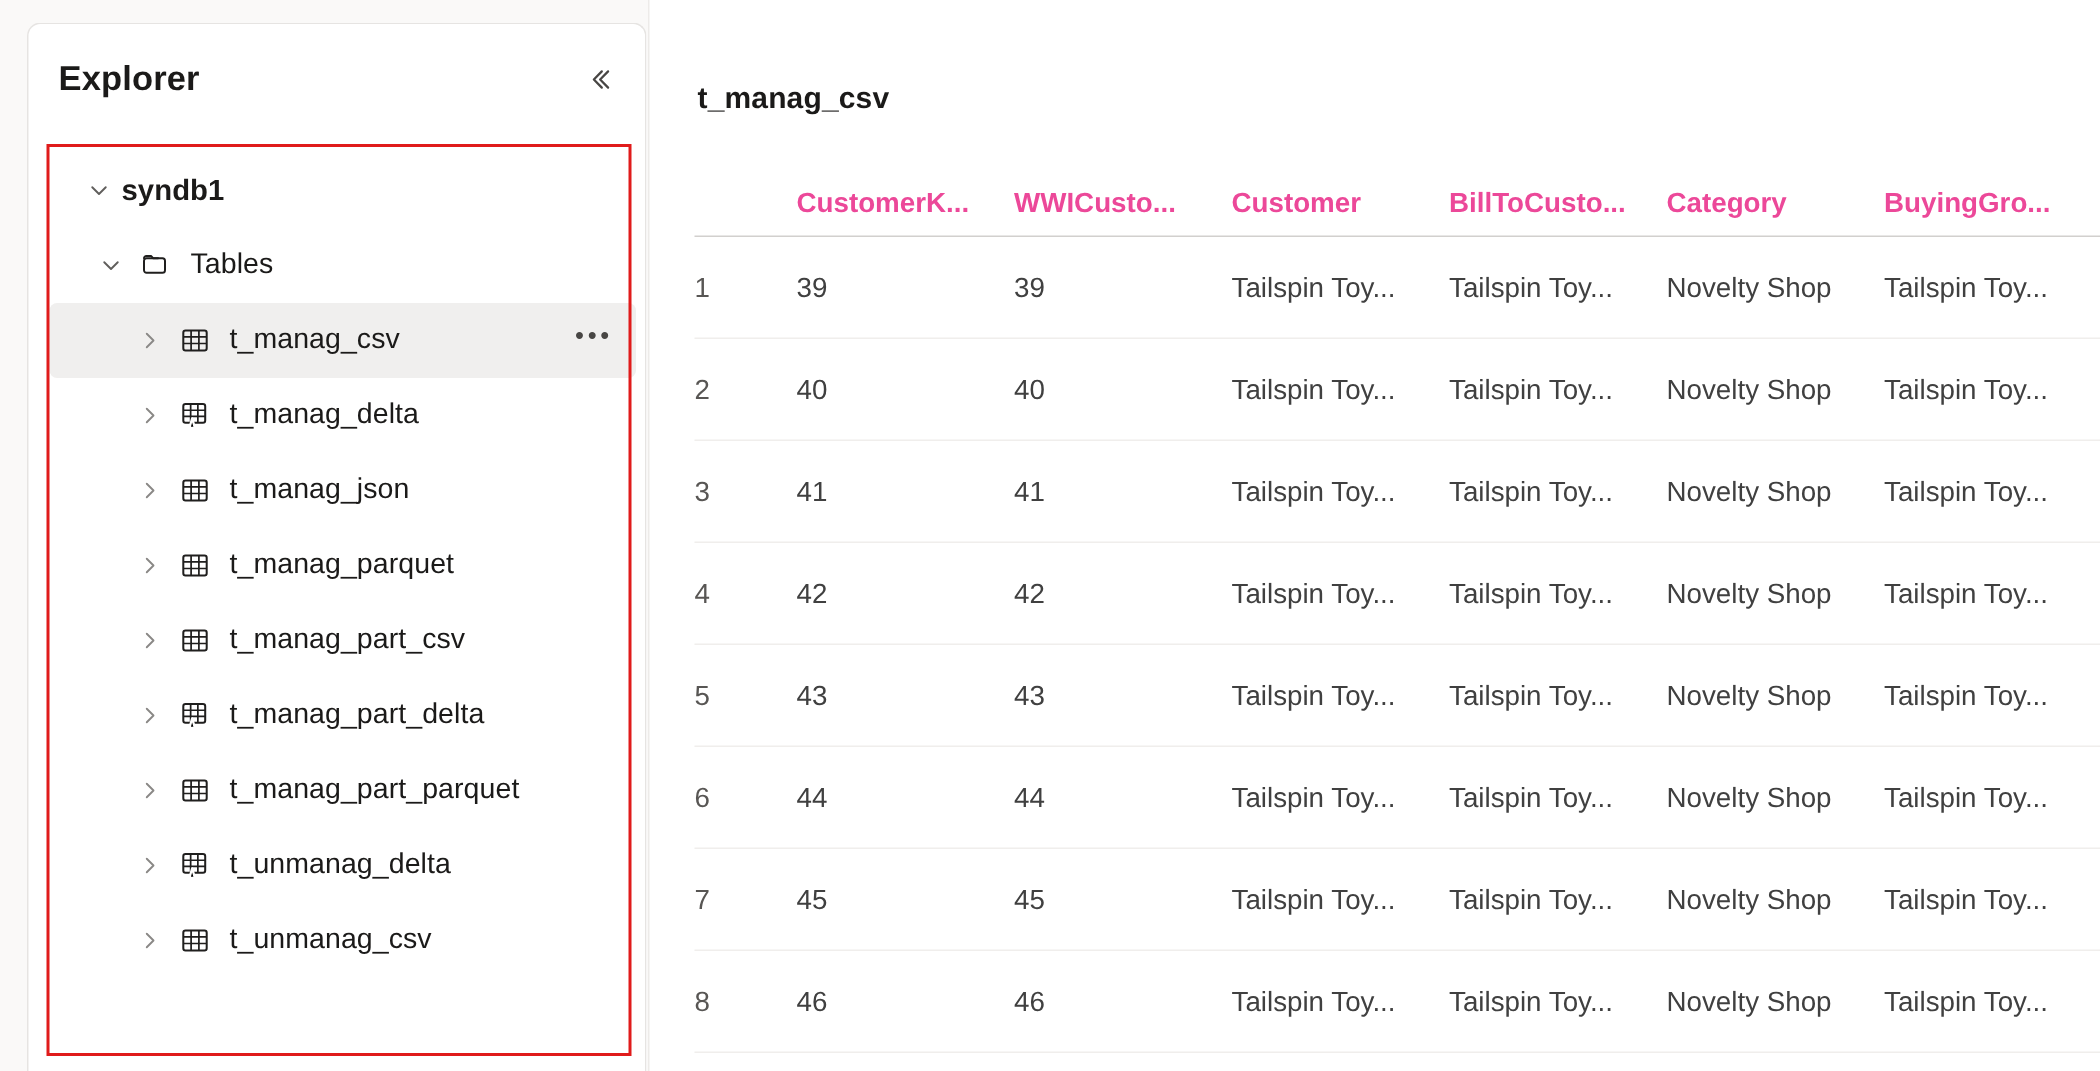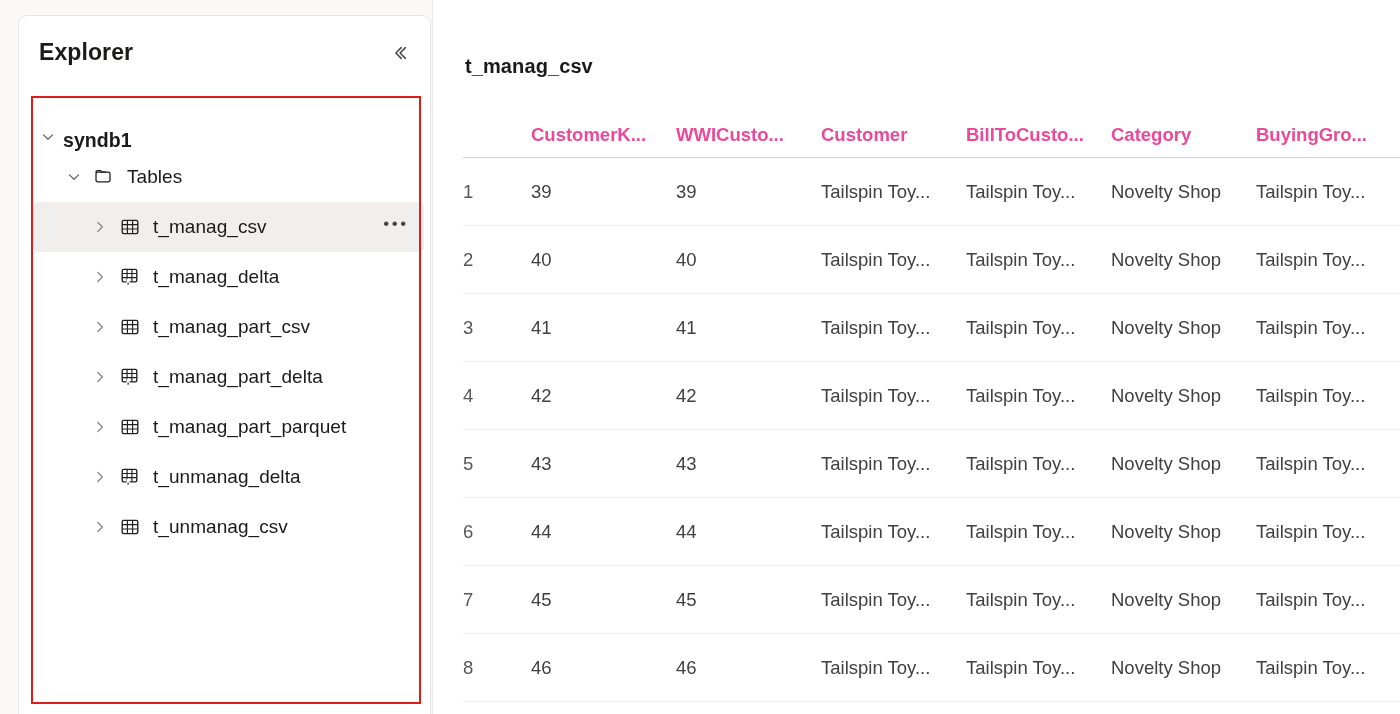--- a/index.html
+++ b/index.html
@@ -88,21 +88,21 @@
     width: 30px; height: 30px;
     display: flex; align-items: center; justify-content: center;
     color: #201f1e;
     margin-right: 8px;
   }
   .node-label {
     font-size: 19px;
     color: #1b1a19;
     letter-spacing: .05px;
   }
-  .lvl-db   { padding-left: 0px; align-items: flex-end; }
+  .lvl-db   { padding-left: 18px; }
   .lvl-db .node-label { font-weight: bold; font-size: 19.5px; }
   .lvl-fold { padding-left: 26px; }
   .lvl-tbl  { padding-left: 52px; }
 
   .more-btn {
     position: absolute;
     right: 14px; top: 50%;
     transform: translateY(-50%);
     width: 28px; height: 28px;
     display: flex; align-items: center; justify-content: center;
@@ -248,20 +248,48 @@
             <svg width="18" height="18" viewBox="0 0 20 20" fill="none">
               <path d="M7.6 5 L12.6 10 L7.6 15" stroke="#8a8886" stroke-width="1.4" stroke-linecap="round" stroke-linejoin="round"></path>
             </svg>
           </span>
           <span class="node-icon">
             <svg width="22" height="22" viewBox="0 0 22 22" fill="none">
               <rect x="3.2" y="4.4" width="15.6" height="13.2" rx="1.5" stroke="#201f1e" stroke-width="1.35"></rect>
               <path d="M3.2 8.6h15.6M3.2 13h15.6M8.4 4.4v13.2M13.6 4.4v13.2" stroke="#201f1e" stroke-width="1.15"></path>
             </svg>
           </span>
+          <span class="node-label">t_manag_json</span>
+        </div>
+        <div class="tree-row lvl-tbl">
+          <span class="twisty">
+            <svg width="18" height="18" viewBox="0 0 20 20" fill="none">
+              <path d="M7.6 5 L12.6 10 L7.6 15" stroke="#8a8886" stroke-width="1.4" stroke-linecap="round" stroke-linejoin="round"></path>
+            </svg>
+          </span>
+          <span class="node-icon">
+            <svg width="22" height="22" viewBox="0 0 22 22" fill="none">
+              <rect x="3.2" y="4.4" width="15.6" height="13.2" rx="1.5" stroke="#201f1e" stroke-width="1.35"></rect>
+              <path d="M3.2 8.6h15.6M3.2 13h15.6M8.4 4.4v13.2M13.6 4.4v13.2" stroke="#201f1e" stroke-width="1.15"></path>
+            </svg>
+          </span>
+          <span class="node-label">t_manag_parquet</span>
+        </div>
+        <div class="tree-row lvl-tbl">
+          <span class="twisty">
+            <svg width="18" height="18" viewBox="0 0 20 20" fill="none">
+              <path d="M7.6 5 L12.6 10 L7.6 15" stroke="#8a8886" stroke-width="1.4" stroke-linecap="round" stroke-linejoin="round"></path>
+            </svg>
+          </span>
+          <span class="node-icon">
+            <svg width="22" height="22" viewBox="0 0 22 22" fill="none">
+              <rect x="3.2" y="4.4" width="15.6" height="13.2" rx="1.5" stroke="#201f1e" stroke-width="1.35"></rect>
+              <path d="M3.2 8.6h15.6M3.2 13h15.6M8.4 4.4v13.2M13.6 4.4v13.2" stroke="#201f1e" stroke-width="1.15"></path>
+            </svg>
+          </span>
           <span class="node-label">t_manag_part_csv</span>
         </div>
         <div class="tree-row lvl-tbl">
           <span class="twisty">
             <svg width="18" height="18" viewBox="0 0 20 20" fill="none">
               <path d="M7.6 5 L12.6 10 L7.6 15" stroke="#8a8886" stroke-width="1.4" stroke-linecap="round" stroke-linejoin="round"></path>
             </svg>
           </span>
           <span class="node-icon">
             <svg width="22" height="22" viewBox="0 0 22 22" fill="none">

